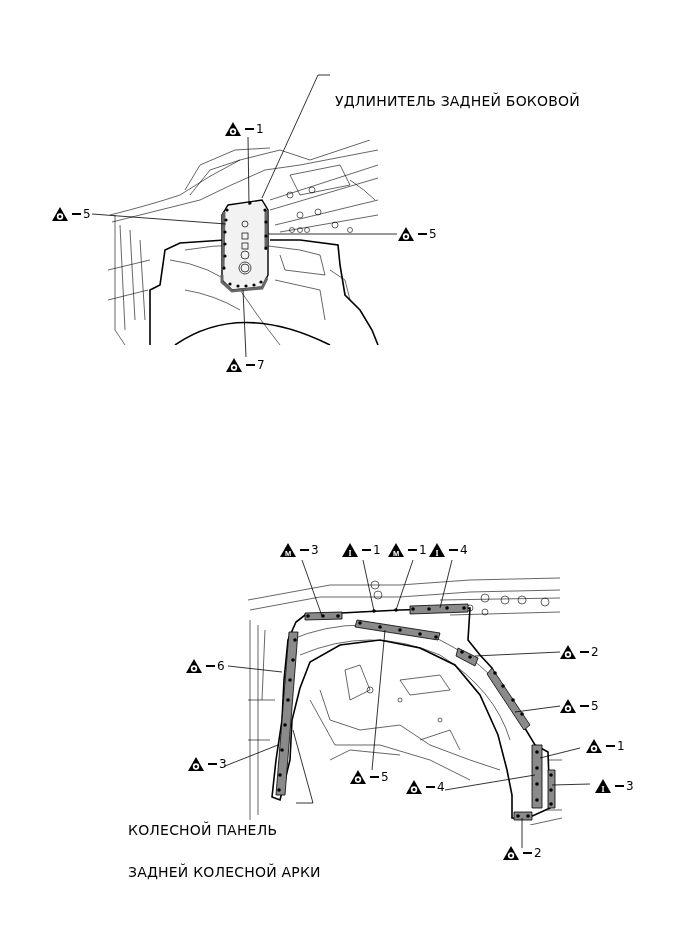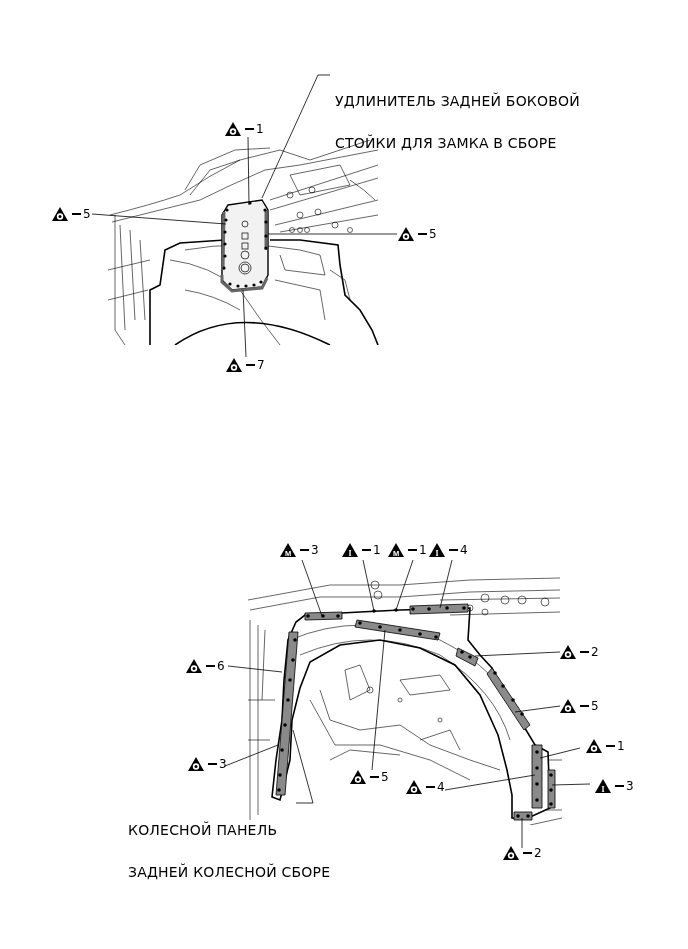--- a/index.html
+++ b/index.html
@@ -205,26 +205,25 @@
     <path d="M372 770 L385 630"></path>
     <path d="M445 790 L535 775"></path>
     <path d="M590 784 L552 785"></path>
     <path d="M522 848 L522 818"></path>
     <path d="M296 803 L313 803 L293 730"></path>
   </g>
 </svg>
 
 <div class="label-text" style="left:335px; top:66px;">
   <div>УДЛИНИТЕЛЬ ЗАДНЕЙ БОКОВОЙ</div>
-  <div>СТОЙКИ ДЛЯ ЗАМКА В СБОРЕ</div>
 </div>
 
 <div class="label-text" style="left:128px; top:795px;">
   <div>КОЛЕСНОЙ ПАНЕЛЬ</div>
-  <div>ЗАДНЕЙ КОЛЕСНОЙ СБОРЕ</div>
+  <div>ЗАДНЕЙ КОЛЕСНОЙ АРКИ</div>
 </div>
 
 <div class="callout" style="left:224px; top:121px;">
   <svg class="tri" viewBox="0 0 18 16">
       <path d="M9 1 L17 15 L1 15 Z" fill="#000"></path>
       <circle cx="9" cy="10.5" r="3.2" fill="#fff"></circle>
       <circle cx="9" cy="10.5" r="1.5" fill="#000"></circle>
     </svg>
   <span class="dash"></span>
   <span class="num">1</span>

